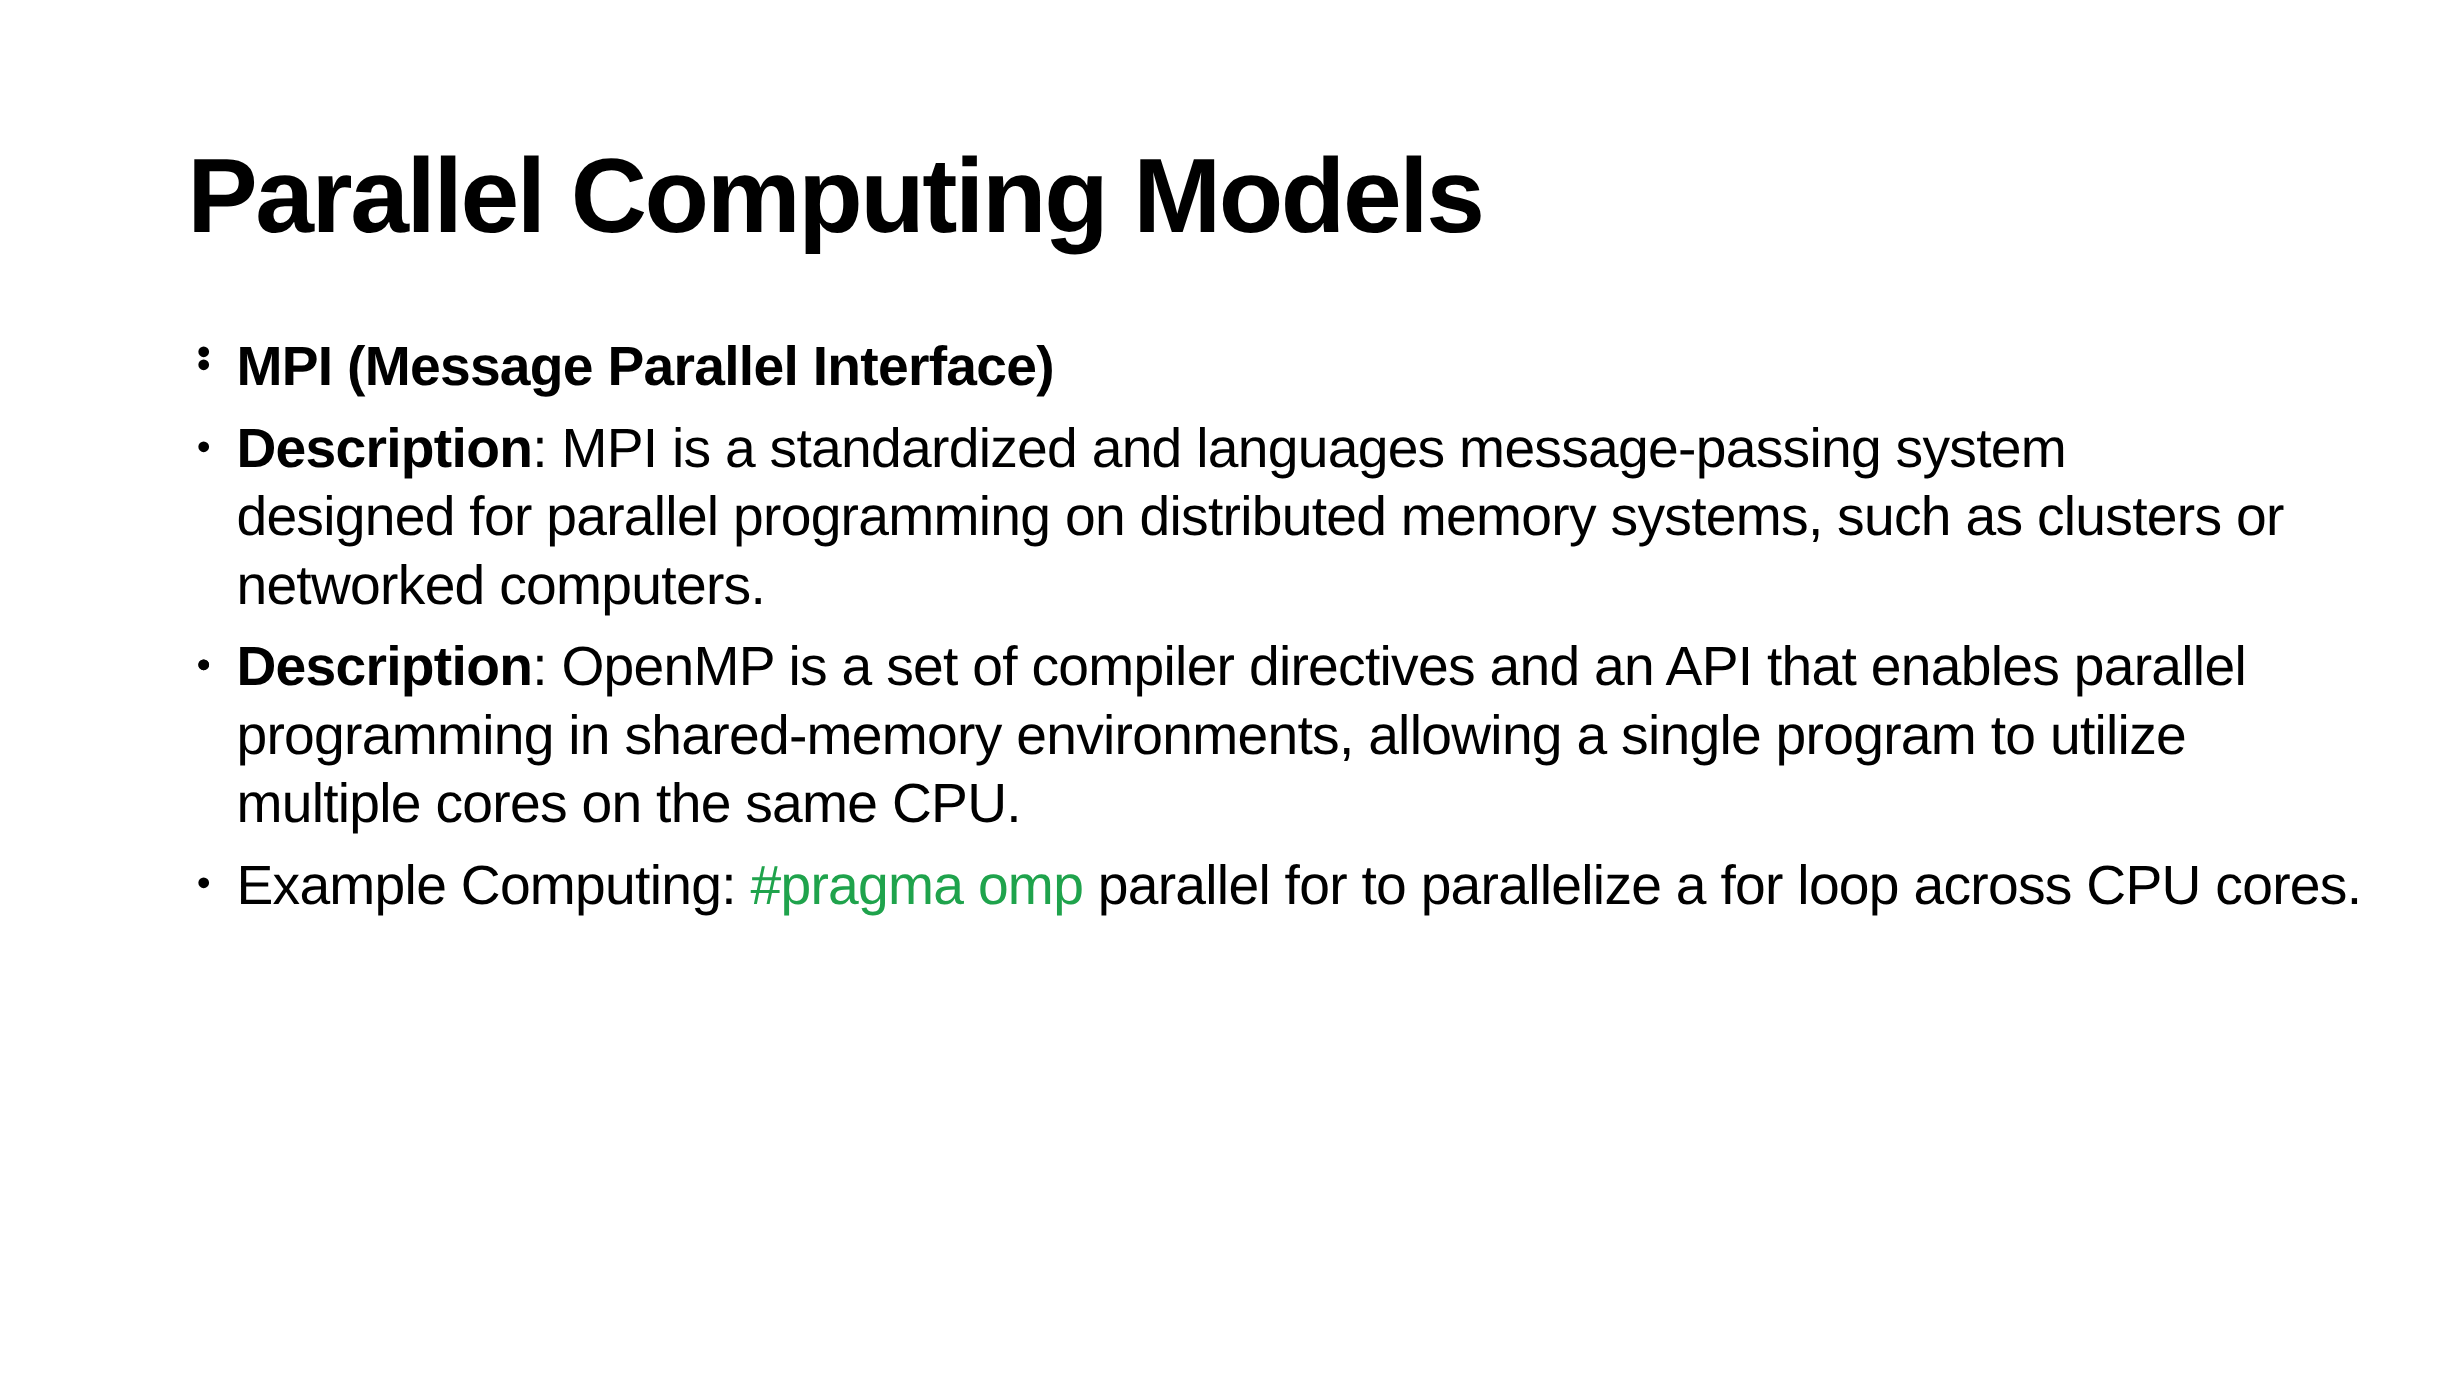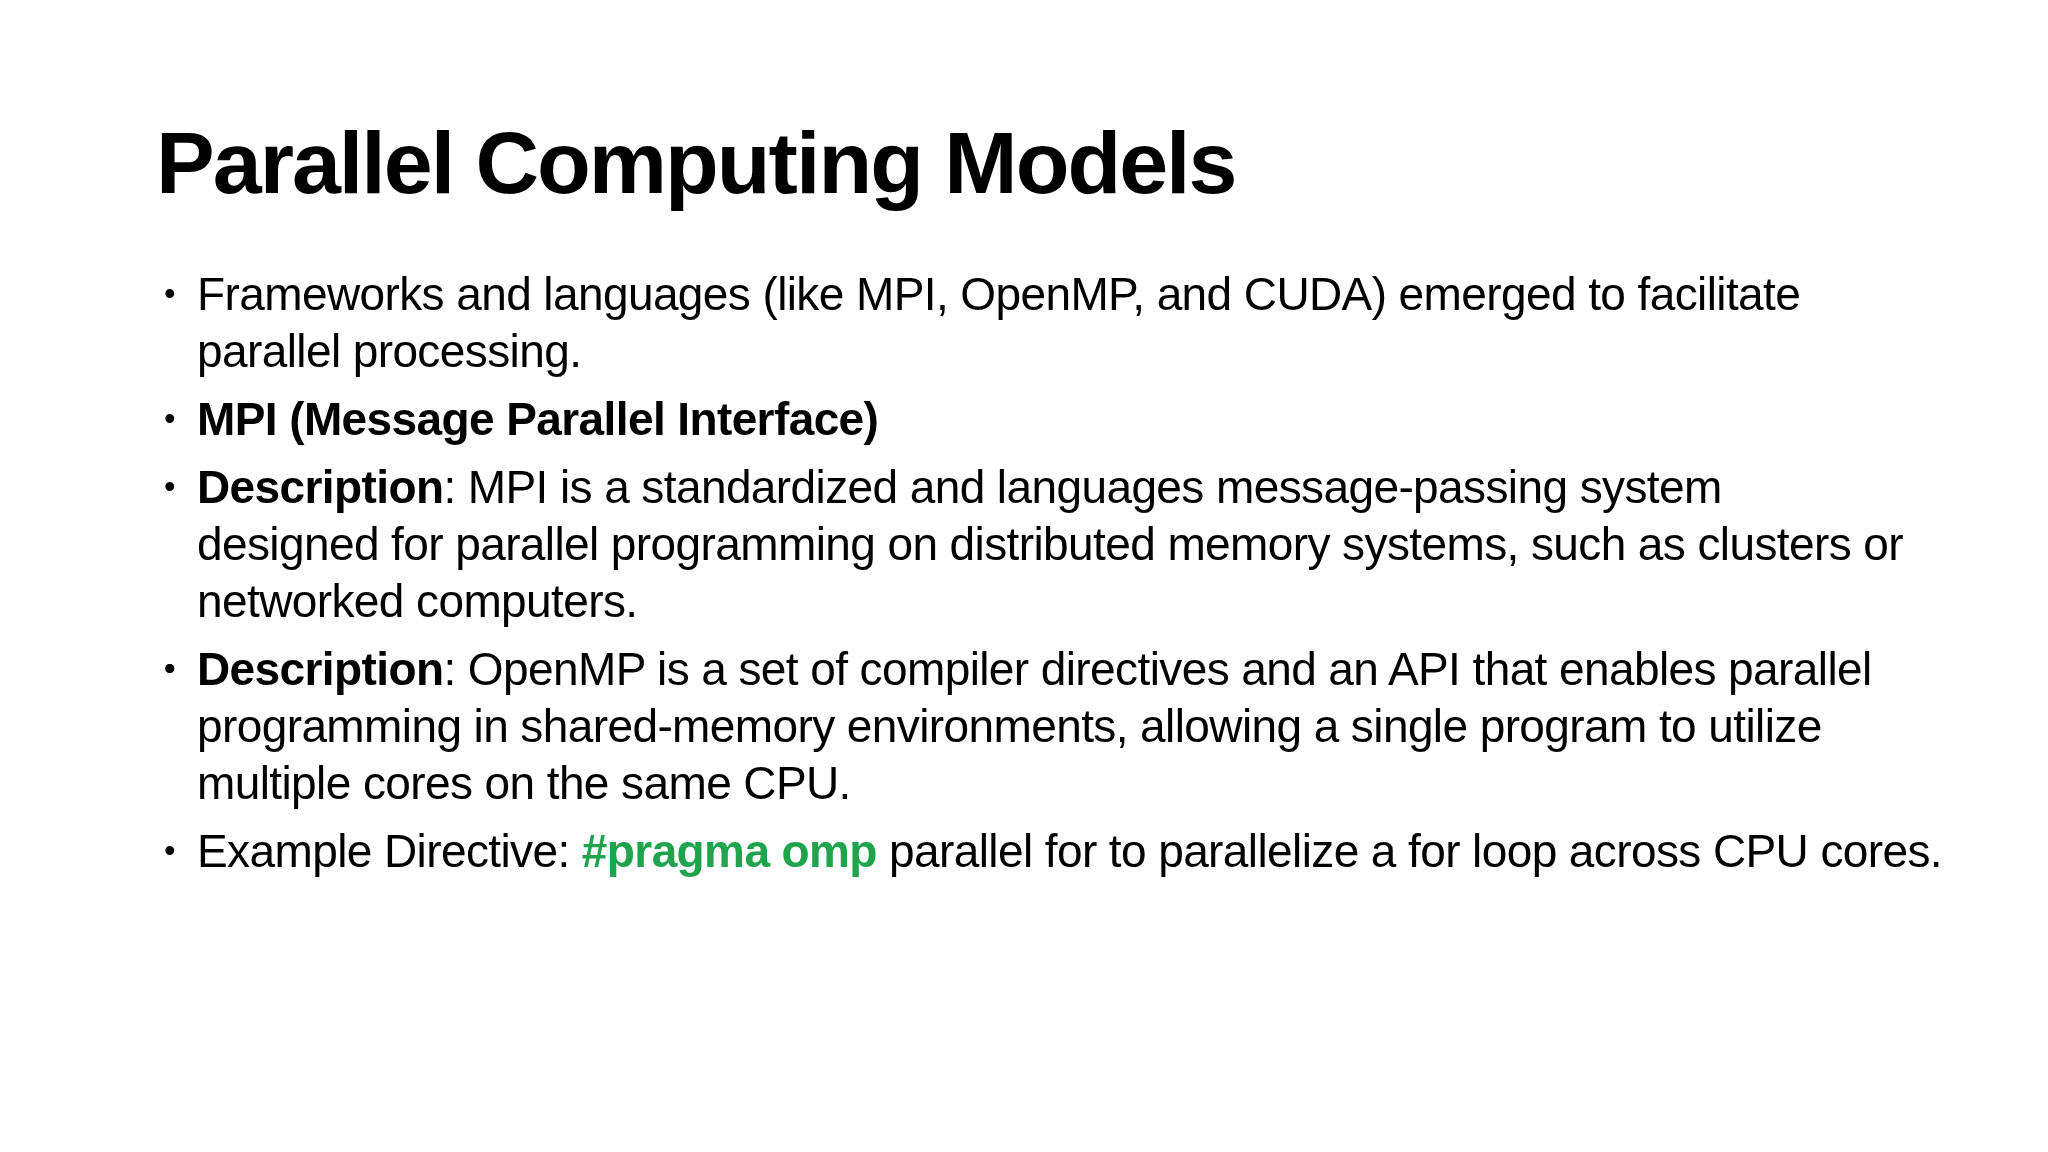--- a/index.html
+++ b/index.html
@@ -50,37 +50,36 @@
     margin-bottom: 0;
   }
   .bullet-list li .bullet-marker {
     position: absolute;
     left: 6px;
     top: -1px;
     font-size: 0.72em;
   }
   .bold { font-weight: bold; }
   .code-green {
-    font-weight: bold;
+    font-weight: normal;
     color: #1FA34C;
   }
   .nowrap { white-space: nowrap; }
 </style>
 </head>
 <body>
 
 <div class="slide">
 
   <h1 class="slide-title">Parallel Computing Models</h1>
 
   <ul class="bullet-list">
 
     <li>
       <span class="bullet-marker">•</span>
-      <span>Frameworks and languages (like MPI, OpenMP, and CUDA) emerged to facilitate parallel processing.</span>
     </li>
 
     <li>
       <span class="bullet-marker">•</span>
       <span class="bold">MPI (Message Parallel Interface)</span>
     </li>
 
     <li>
       <span class="bullet-marker">•</span>
       <span class="bold">Description</span><span>: MPI is a standardized and languages message-passing system designed for parallel programming on distributed memory systems, such as clusters or networked computers.</span>
@@ -90,18 +89,18 @@
       <span class="bullet-marker">•</span>
     </li>
 
     <li>
       <span class="bullet-marker">•</span>
       <span class="bold">Description</span><span>: OpenMP is a set of compiler directives and an API that enables parallel programming in shared-memory environments, allowing a single program to utilize multiple cores on the same CPU.</span>
     </li>
 
     <li class="nowrap">
       <span class="bullet-marker">•</span>
-      <span>Example Directive: </span><span class="code-green">#pragma omp</span><span> parallel for to parallelize a for loop across CPU cores.</span>
+      <span>Example Computing: </span><span class="code-green">#pragma omp</span><span> parallel for to parallelize a for loop across CPU cores.</span>
     </li>
 
   </ul>
 
 </div>
 
 </body></html>

